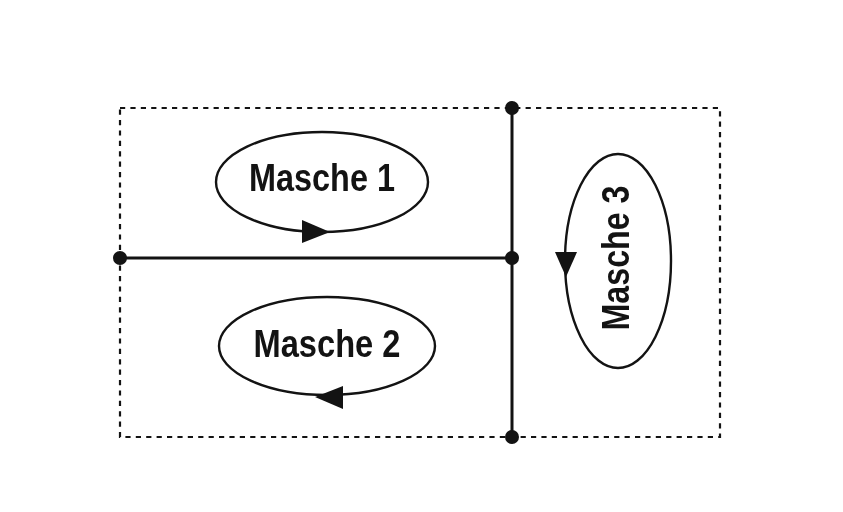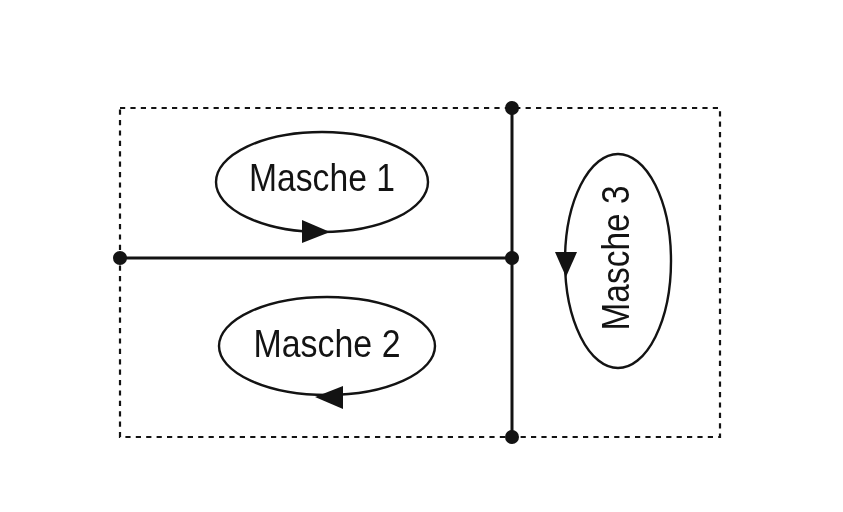--- a/index.html
+++ b/index.html
@@ -6,20 +6,21 @@
     margin: 0;
     padding: 0;
     background: #ffffff;
   }
   .canvas {
     position: relative;
     width: 843px;
     height: 512px;
     background: #ffffff;
     overflow: hidden;
+    font-weight: bold;
   }
   svg { display: block; }
   .boundary {
     fill: none;
     stroke: #131313;
     stroke-width: 2.2;
     stroke-dasharray: 5.2 5.2;
   }
   .wire {
     stroke: #131313;

